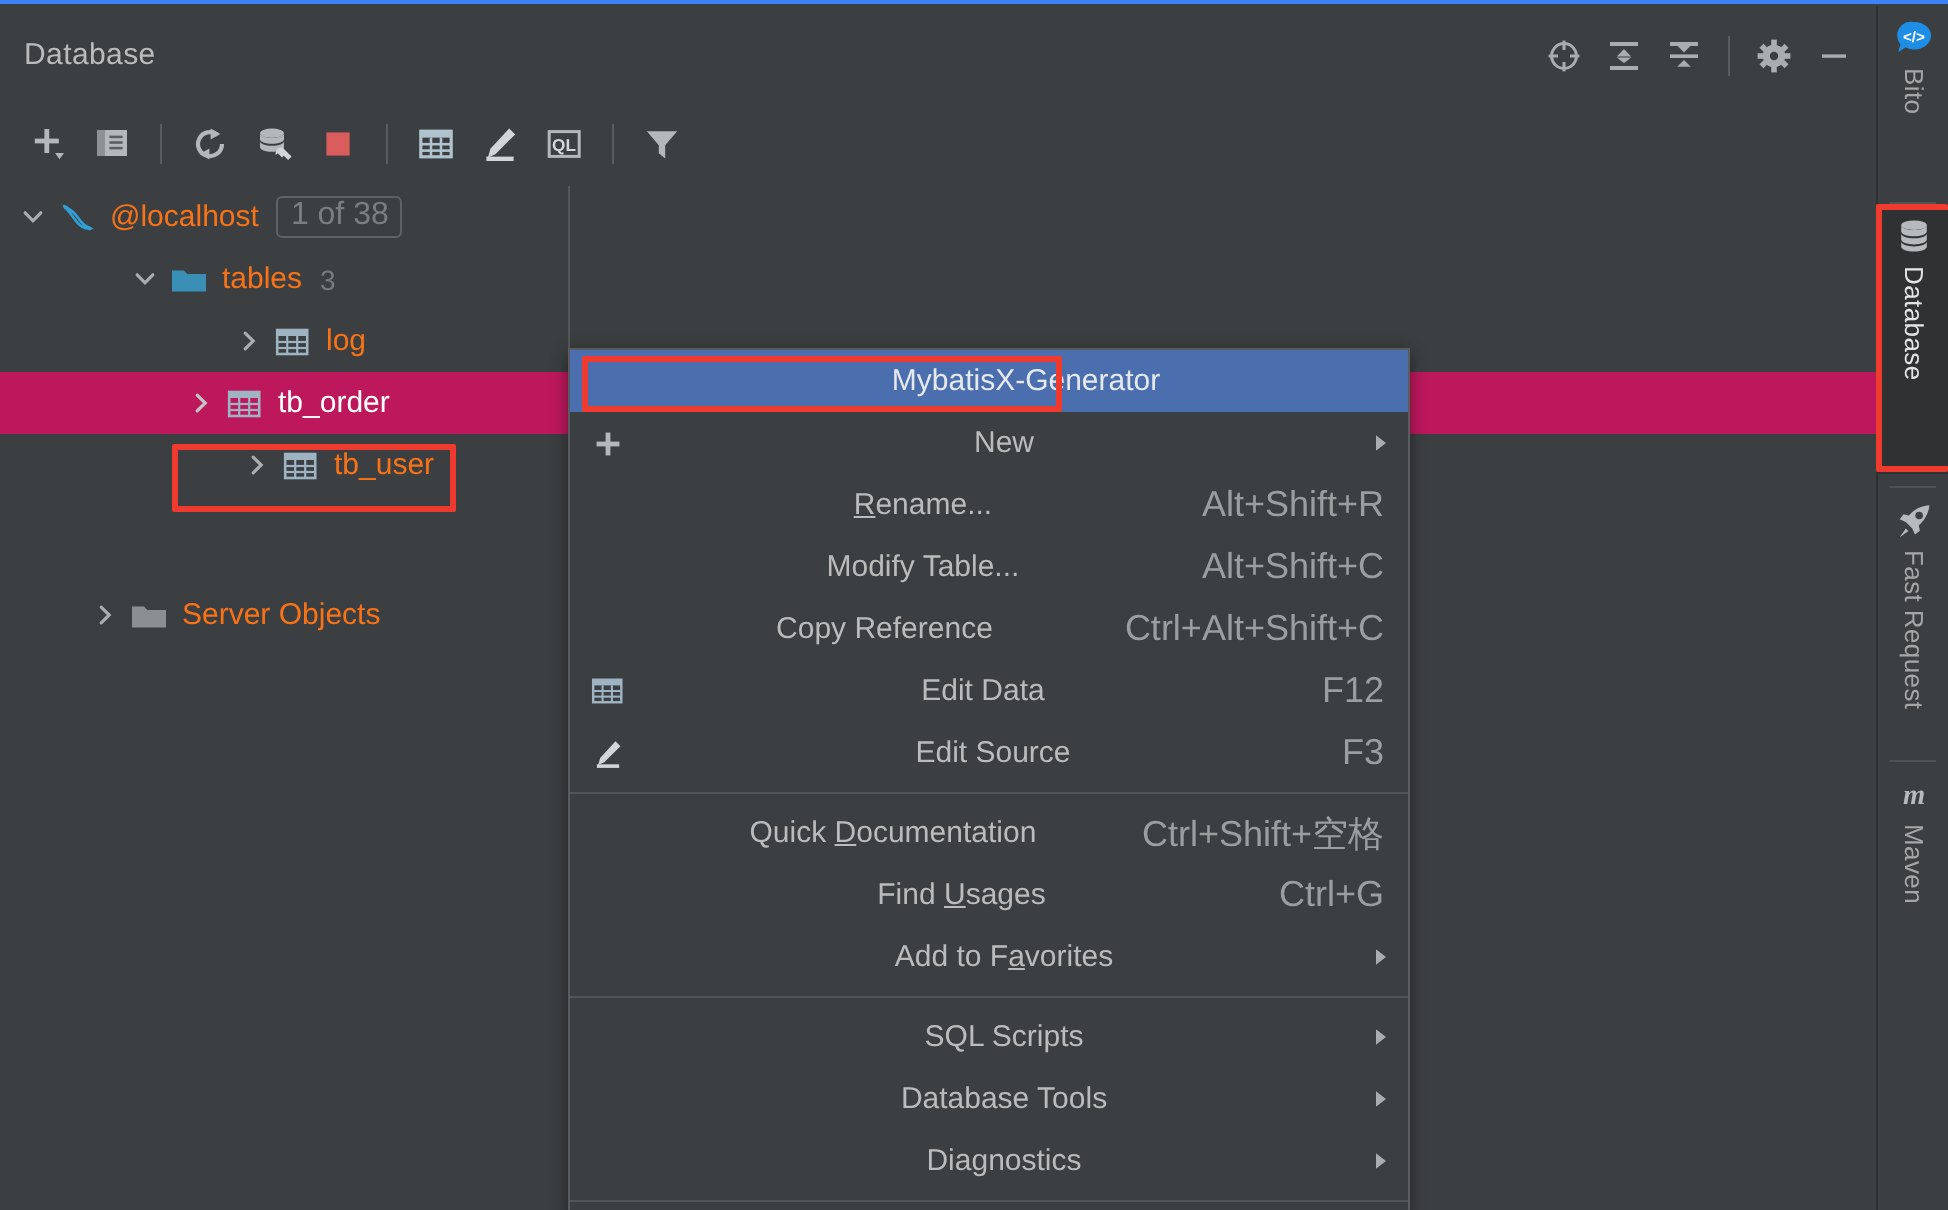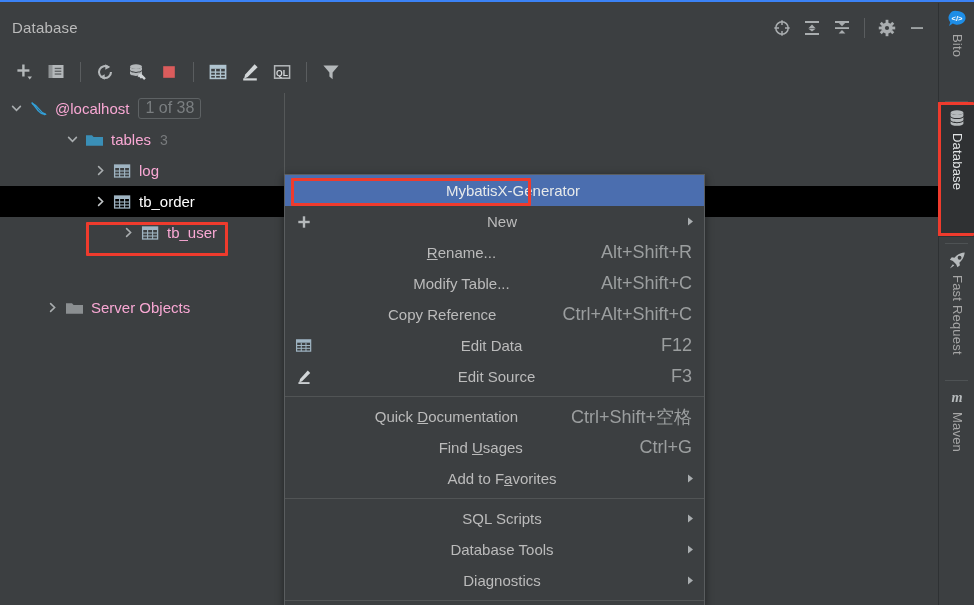--- a/index.html
+++ b/index.html
@@ -62,32 +62,32 @@
     overflow: hidden;
   }
   .row {
     position: relative;
     height: 31px;
     display: flex; align-items: center;
     color: #bbbbbb; font-size: 15px;
     cursor: default;
     white-space: nowrap;
   }
-  .row.selected { background: #000000; }
+  .row.selected { background: #be185d; }
   .twisty {
     width: 17px; height: 17px; flex: 0 0 auto;
     display: flex; align-items: center; justify-content: center;
     margin-right: 3px;
   }
   .row-icon {
     width: 20px; height: 17px; flex: 0 0 auto;
     display: flex; align-items: center; justify-content: center;
     margin-right: 7px;
   }
-  .row-label { color: #f9a8d4; }
+  .row-label { color: #f97316; }
   .badge {
     margin-left: 9px; padding: 1px 6px 2px 6px;
     border: 1px solid #5e6264; border-radius: 3px;
     color: #7a7e80; font-size: 16px; line-height: 16px;
   }
   .count { margin-left: 9px; color: #787b7d; font-size: 14px; }
 
   .red-box {
     position: absolute; border: 3px solid #ef3b2d;
     pointer-events: none; border-radius: 1px;
@@ -329,21 +329,21 @@
       </div>
       <div class="row-icon">
         <svg width="19" height="16" viewBox="0 0 19 16">
           <path d="M1 3.2 h6 l1.6 1.8 h9.4 v8.8 h-17 Z" fill="#3a8fb7"></path>
         </svg>
       </div>
       <div class="row-label">tables</div>
       <div class="count">3</div>
     </div>
 
-    <div class="row" style="padding-left:92px;">
+    <div class="row" style="padding-left:116px;">
       <div class="twisty">
         <svg width="13" height="13" viewBox="0 0 13 13">
             <path d="M4.6 2.6 L8.6 6.5 L4.6 10.4" fill="none" stroke="#a9adaf" stroke-width="1.6" stroke-linecap="round"></path>
           </svg>
       </div>
       <div class="row-icon">
         <svg width="19" height="16" viewBox="0 0 19 16">
           <rect x="1.6" y="2" width="15" height="12" fill="none" stroke="#9fb4c2" stroke-width="1.3"></rect>
           <rect x="1.6" y="2" width="15" height="3" fill="#9fb4c2"></rect>
           <line x1="6.6" y1="5" x2="6.6" y2="14" stroke="#9fb4c2" stroke-width="1.1"></line>

